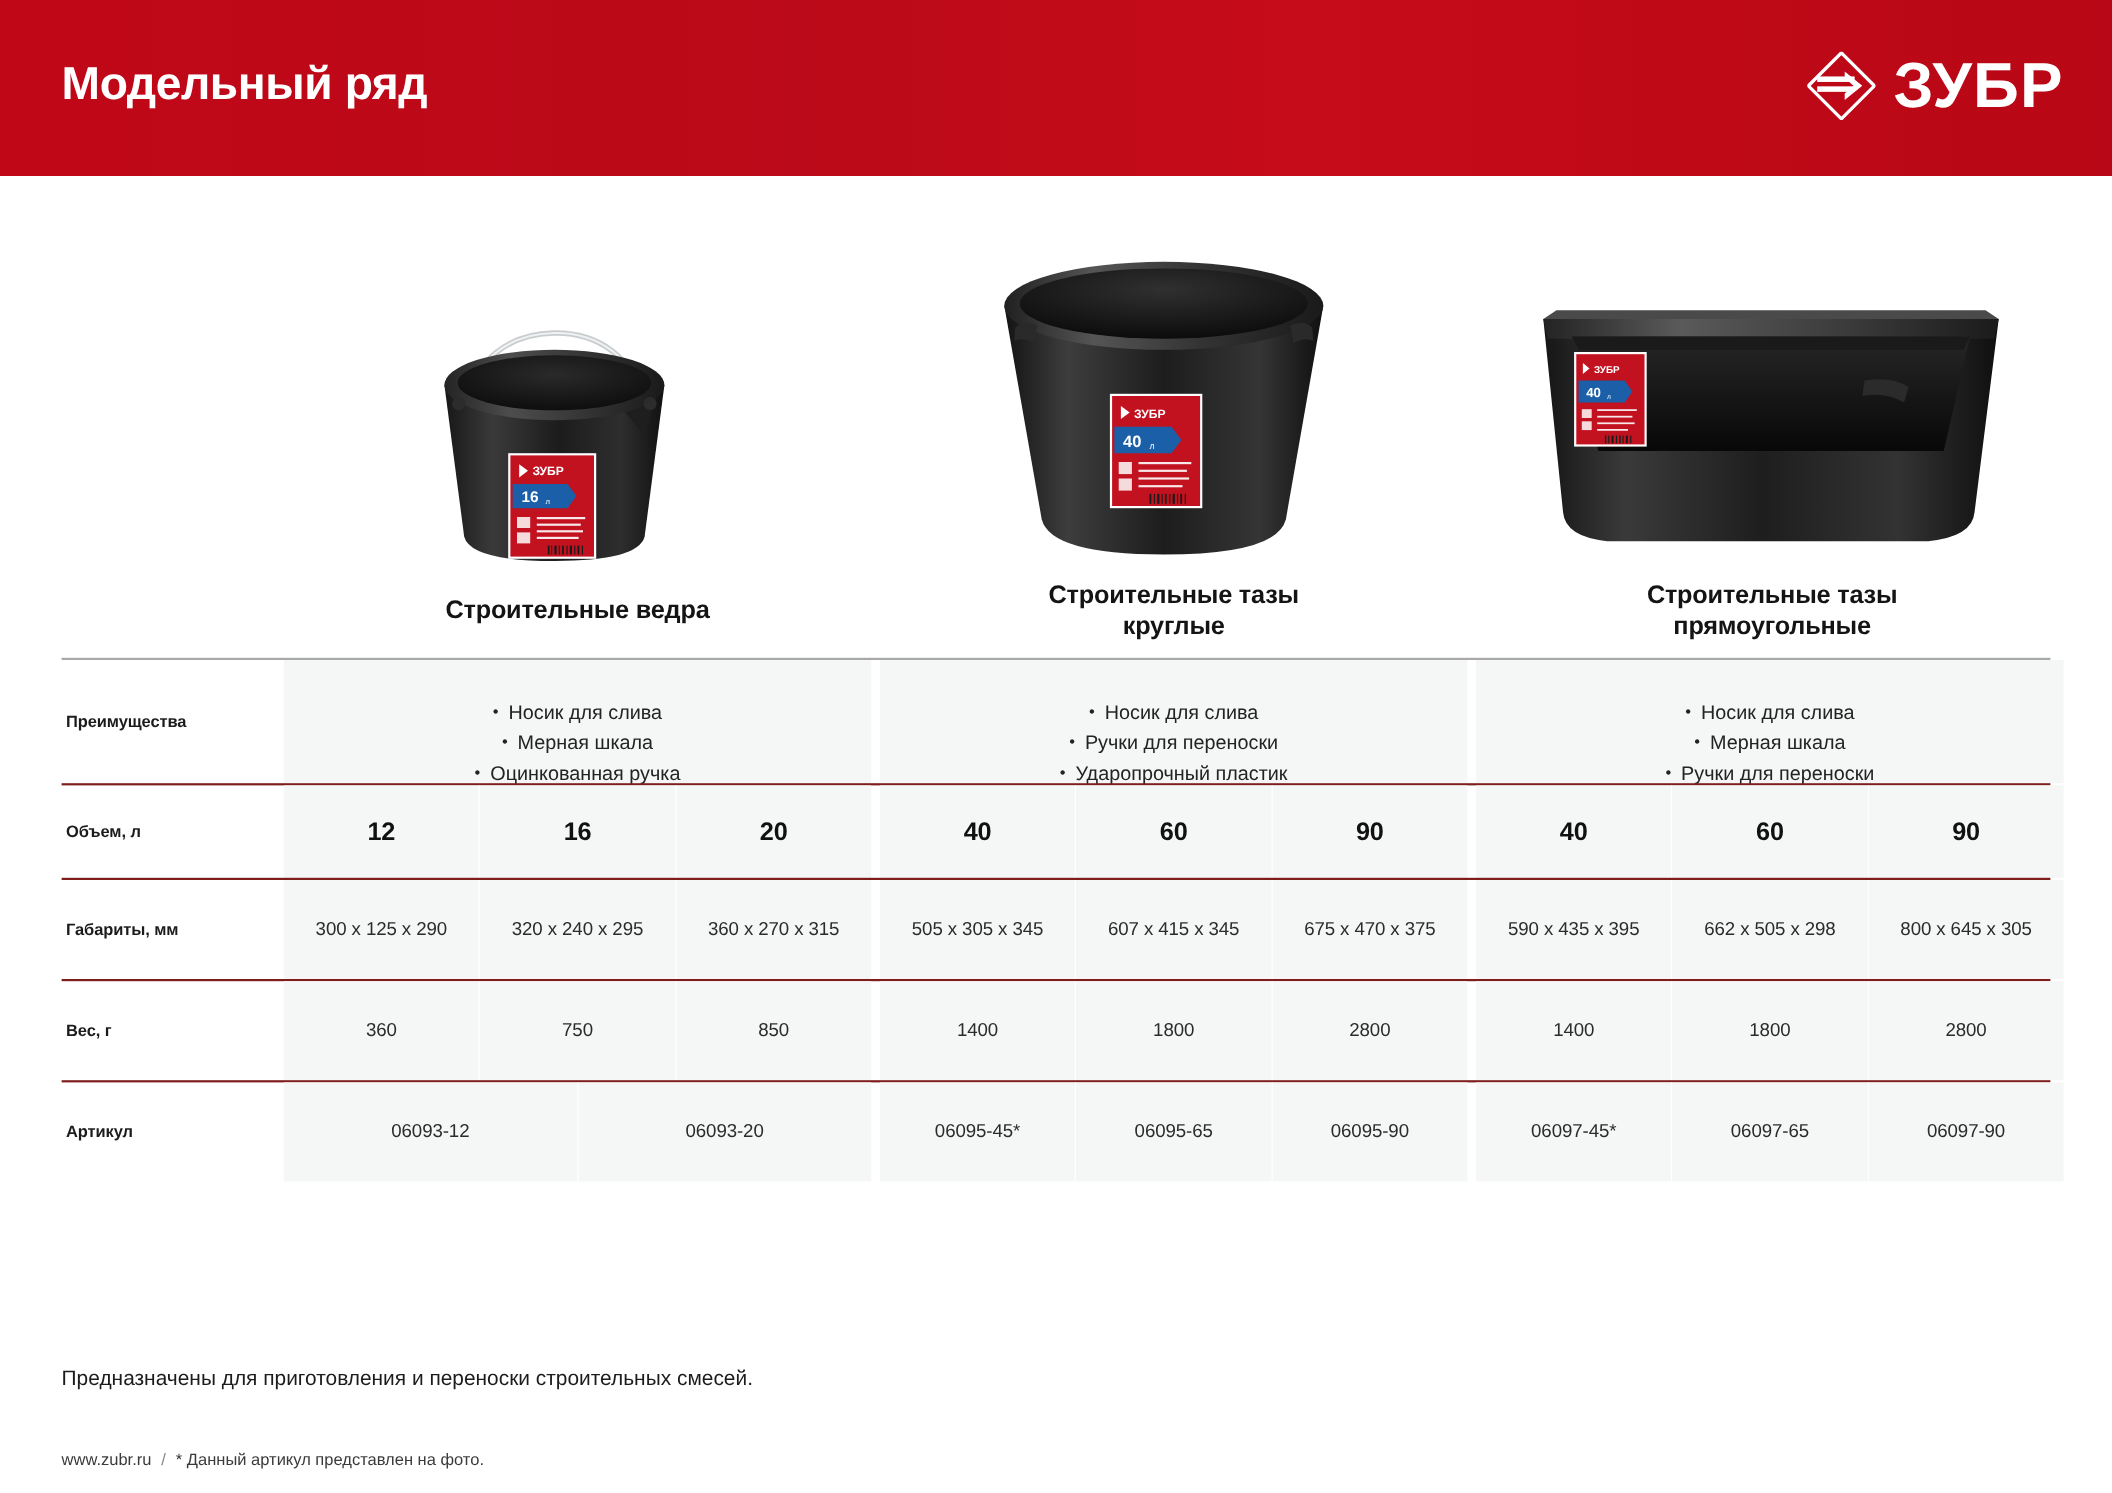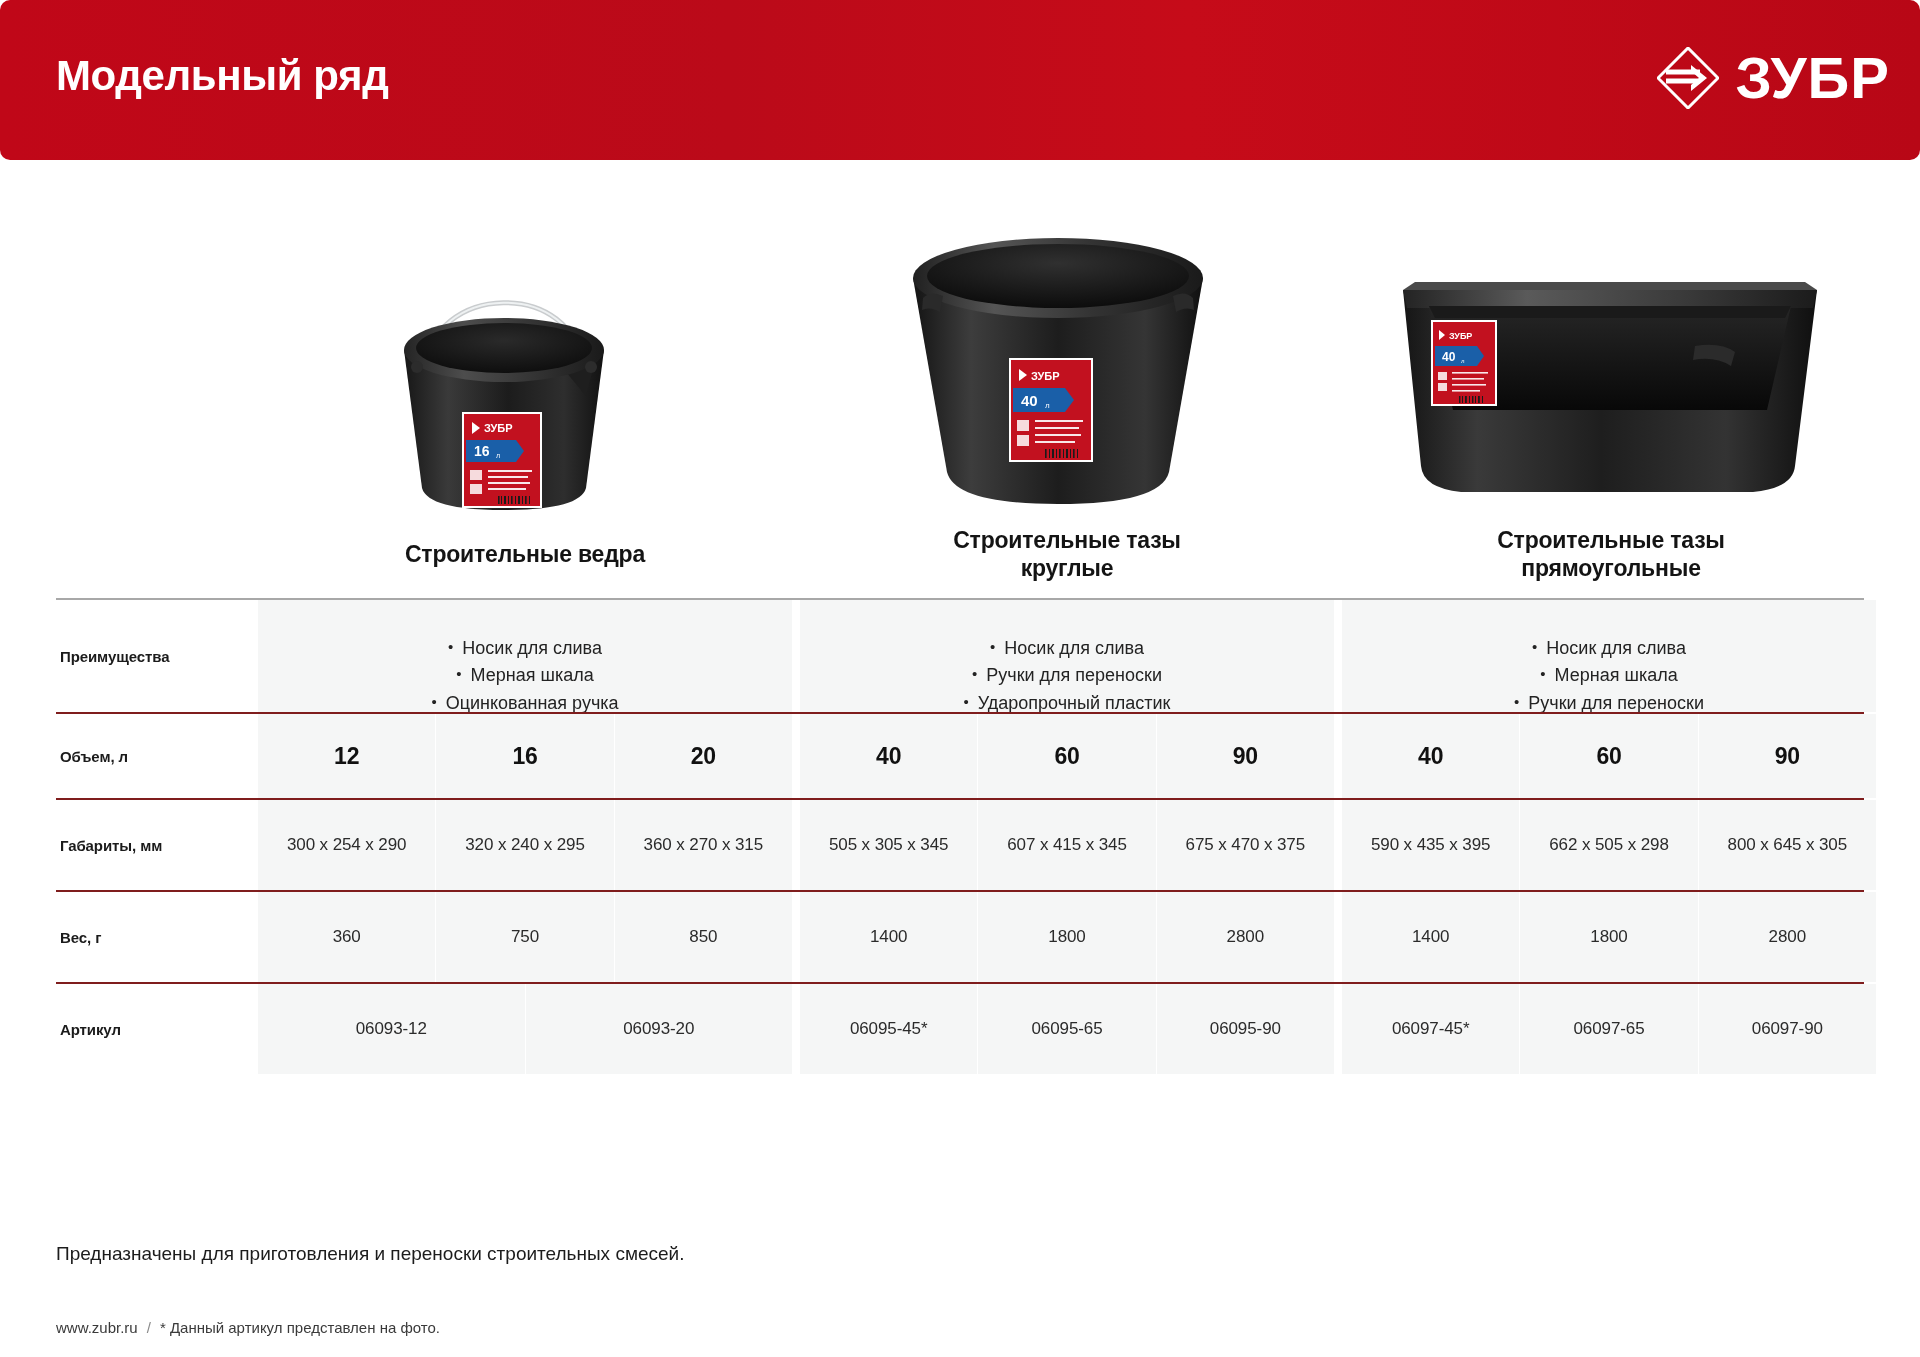--- a/index.html
+++ b/index.html
@@ -21,22 +21,21 @@
 
   
   .header {
     position: relative;
     width: 1920px;
     height: 160px;
     background: linear-gradient(90deg, #c00718 0%, #bb0a19 38%, #c60b19 62%, #b80716 100%);
     display: flex;
     align-items: center;
     justify-content: space-between;
-    padding: 0 30px 0 56px;
-    border-radius: 10px;
+    padding: 0 44px 0 56px;
   }
   .header-title {
     color: #ffffff;
     font-size: 42px;
     font-weight: bold;
     letter-spacing: -0.4px;
     line-height: 1;
     transform: translateY(-4px);
   }
 
@@ -496,21 +495,21 @@
             <span class="val-vol">90</span>
           </div>
       </div>
     </div>
 
     <div class="row row-dim">
       <div class="cell-label">Габариты, мм</div>
 
       <div class="group group-1">
         <div class="cell">
-            <span class="val-plain">300 x 254 x 290</span>
+            <span class="val-plain">300 x 125 x 290</span>
           </div>
         <div class="cell">
             <span class="val-plain">320 x 240 x 295</span>
           </div>
         <div class="cell">
             <span class="val-plain">360 x 270 x 315</span>
           </div>
       </div>
       <div class="group">
         <div class="cell">

